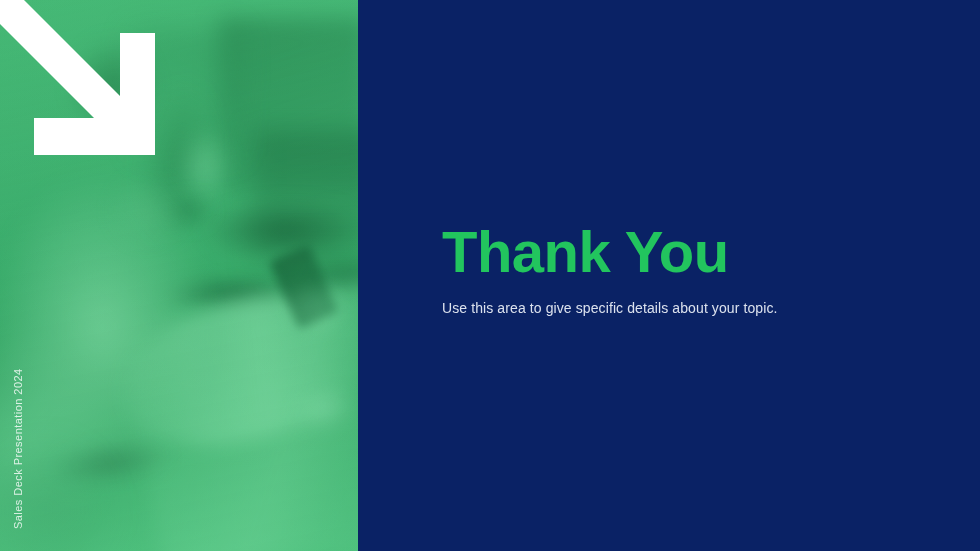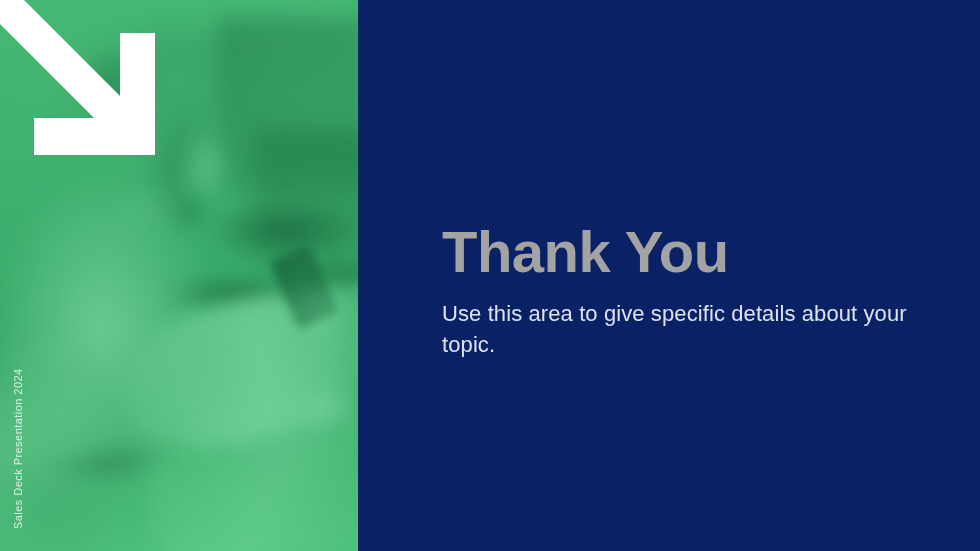--- a/index.html
+++ b/index.html
@@ -261,31 +261,31 @@
 
   
   .text-block {
     position: absolute;
     left: 442px;
     top: 222px;
     width: 500px;
   }
   .slide-title {
     margin: 0;
-    color: #a3a3a3;
+    color: #22c55e;
     font-size: 58px;
     font-weight: bold;
     line-height: 1.05;
     letter-spacing: -0.5px;
     font-family: "Liberation Sans", sans-serif;
   }
   .slide-subtitle {
     margin: 16px 0 4px 0;
     color: #DCE2EE;
-    font-size: 22px;
+    font-size: 14px;
     font-weight: normal;
     line-height: 1.4;
     letter-spacing: 0.1px;
     font-family: "Liberation Sans", sans-serif;
   }
 </style>
 </head>
 <body>
 
 <div class="slide">

